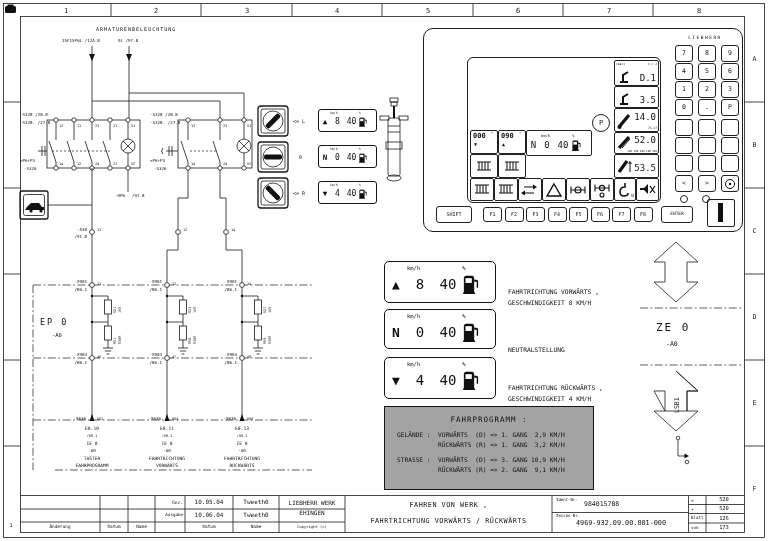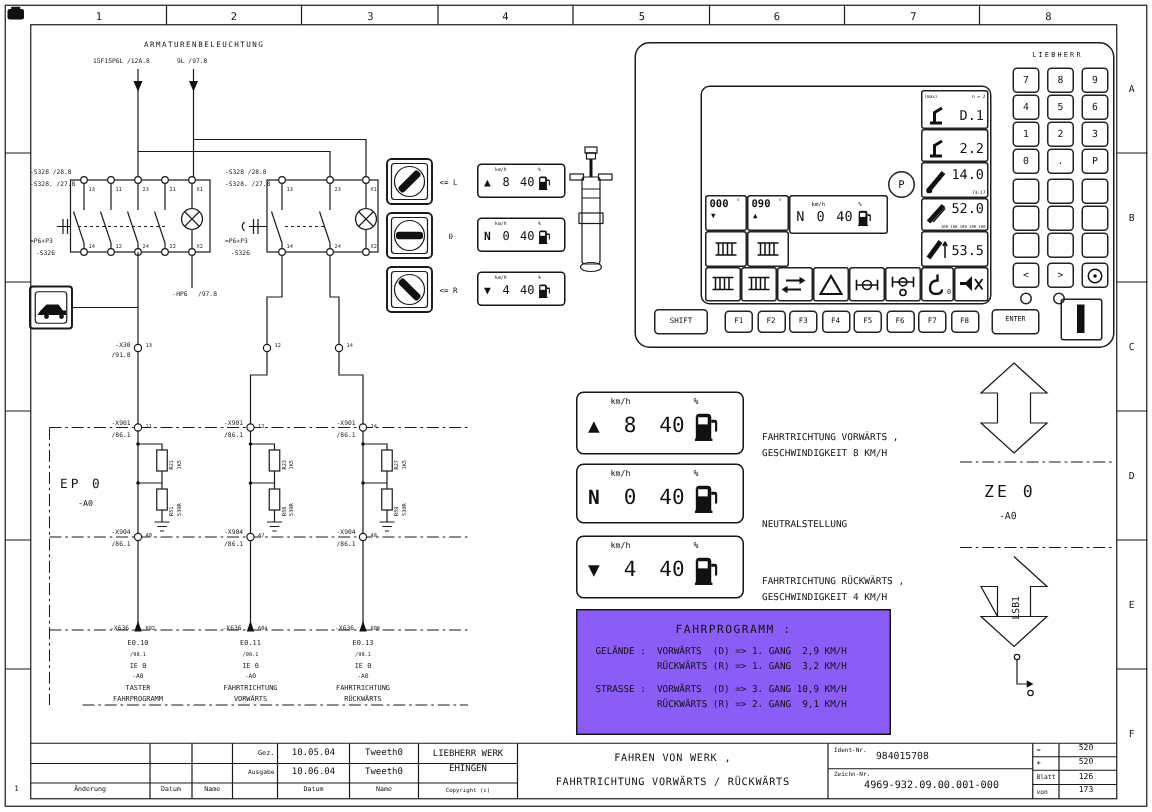--- a/index.html
+++ b/index.html
@@ -35,21 +35,21 @@
   .dpct{width:30px;text-align:center;font-size:14px}
   .mini{position:absolute;width:57px;height:21px;border:1.2px solid #161616;border-radius:3px;background:#fff}
   .mu{display:flex;font-size:3.2px;height:5px;align-items:flex-end}
   .mu span:first-child{margin-left:11px}.mu span:last-child{margin-left:21px}
   .mmain{display:flex;align-items:center;height:13px}
   .msym{width:12px;text-align:center;font-size:7.5px;font-weight:bold}
   .mval{width:13px;text-align:center;font-size:8px}
   .mpct{width:15px;text-align:center;font-size:8px}
   .cap{position:absolute;font-size:6.3px;line-height:11px;white-space:pre}
   
-  .fpbox{position:absolute;left:384px;top:406px;width:208px;height:82px;border:1.2px solid #161616;background:#8b5cf6}
+  .fpbox{position:absolute;left:384px;top:406px;width:208px;height:82px;border:1.2px solid #161616;background:#a3a3a3}
   .fptitle{text-align:center;font-size:7.5px;margin-top:8px;letter-spacing:1px}
   .fpline{font-size:6.2px;line-height:9.5px;margin-left:12px;white-space:pre}
   .gap{margin-top:6px}
   
   .tb{position:absolute;font-size:5px;line-height:1.1;white-space:nowrap}
   .watermark{position:absolute;left:236px;top:254px;font-family:"Liberation Sans",sans-serif;
              font-weight:bold;font-size:19.5px;letter-spacing:.4px;z-index:50}
 </style>
 </head>
 <body>
@@ -369,21 +369,21 @@
       <span class="abs" style="right:1px;top:1px;font-size:3px">n = 2</span>
       <svg class="abs" style="left:2px;top:8px" width="14" height="15">
             <path d="M3,13 h8 M6,13 V6 l5,-3" stroke="#111" stroke-width="2" fill="none"></path>
           </svg>
       <span class="abs" style="right:2px;bottom:2px;font-size:9px">D.1</span>
     </div>
     <div class="cell" style="left:146px;top:28px;width:43px;height:20px">
       <svg class="abs" style="left:2px;top:4px" width="14" height="15">
             <path d="M3,13 h8 M6,13 V6 l5,-3" stroke="#111" stroke-width="2" fill="none"></path>
           </svg>
-      <span class="abs" style="right:2px;bottom:2px;font-size:9px">2.2</span>
+      <span class="abs" style="right:2px;bottom:2px;font-size:9px">3.5</span>
     </div>
     <div class="cell" style="left:146px;top:50px;width:43px;height:22px">
       <svg class="abs" style="left:2px;top:3px" width="15" height="17">
             <path d="M2,15 L12,3" stroke="#111" stroke-width="3.2"></path>
             <circle cx="2.5" cy="15" r="2" fill="#111"></circle>
           </svg>
       <span class="abs" style="right:2px;top:3px;font-size:9px">14.0</span>
       <span class="abs" style="right:1px;bottom:1px;font-size:3px">73.17</span>
     </div>
     <div class="cell" style="left:146px;top:74px;width:43px;height:20px">

